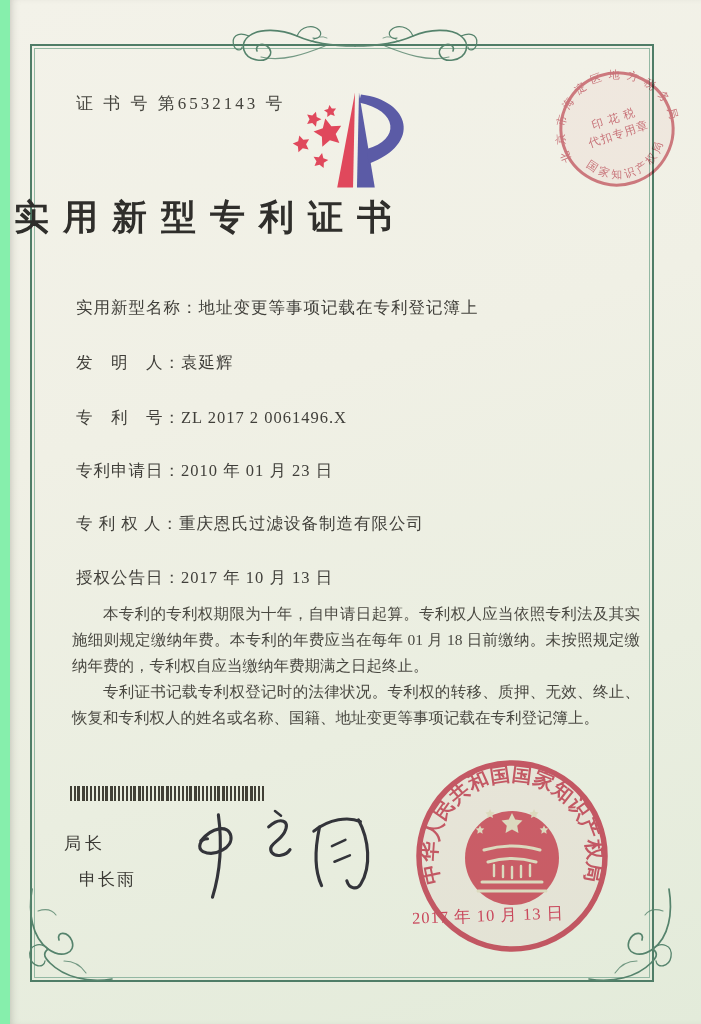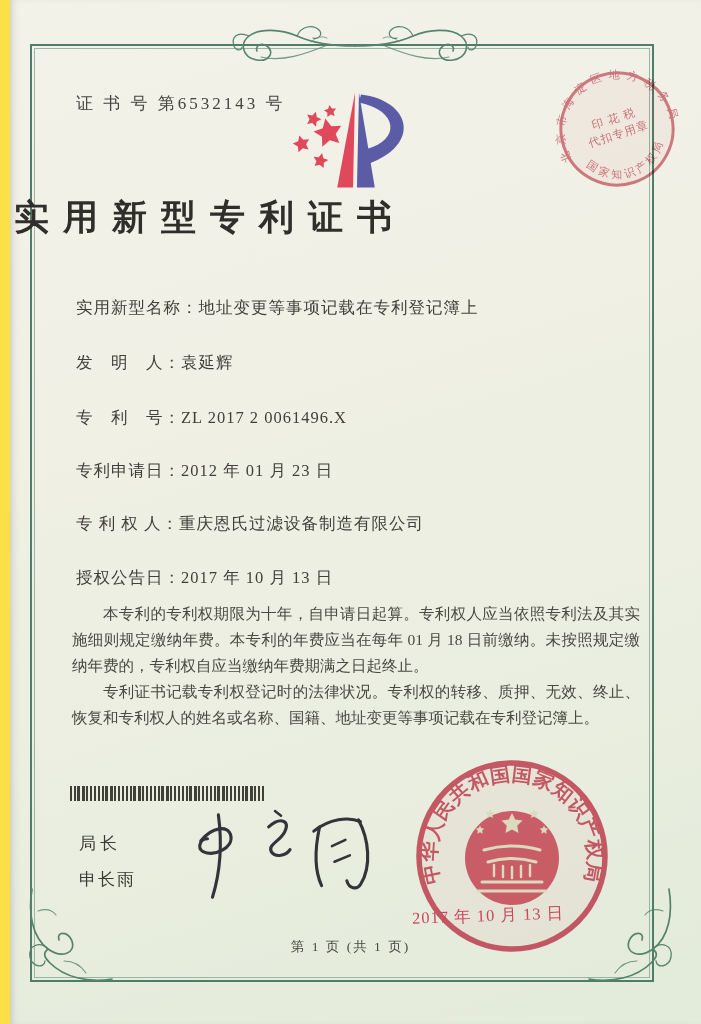--- a/index.html
+++ b/index.html
@@ -1,37 +1,37 @@
 <!DOCTYPE html>
 <html><head>
 <meta charset="utf-8">
 <style>
   html,body{margin:0;padding:0;background:#ffffff;}
-  #page{position:relative;width:701px;height:1024px;overflow:hidden;background:#fde047;
+  #page{position:relative;width:701px;height:1024px;overflow:hidden;background:#86efac;
         font-family:"Liberation Serif","DejaVu Serif",serif;}
   .paper{position:absolute;left:10px;top:0;right:0;bottom:0;
          background:linear-gradient(163deg,#f3f2e9 0%,#f0f0e5 38%,#eaeee0 68%,#e3ebda 100%);
          box-shadow:inset 6px 0 10px -6px rgba(120,120,110,.45);}
   .frame{position:absolute;left:30px;top:44px;width:620px;height:934px;
          border:2px solid #4f7d67;}
   .frame::after{content:'';position:absolute;inset:2px;border:1px solid #93b8a3;}
   .ornament{position:absolute;color:#55836c;}
   .cert-number{position:absolute;left:76px;top:92px;font-size:17px;letter-spacing:3px;color:#45443e;}
   .logo{position:absolute;left:272px;top:86px;width:168px;height:112px;}
   .title{position:absolute;left:0;right:0;top:194px;text-align:left;font-size:35px;font-weight:700;
          letter-spacing:14px;text-indent:14px;color:#2f2e2b;}
   .field{position:absolute;left:76px;right:64px;font-size:16.5px;letter-spacing:1px;color:#403f3a;}
   .f0{top:297px}.f1{top:352px}.f2{top:407px}.f3{top:460px}.f4{top:513px}.f5{top:567px}
   .body-text{position:absolute;left:72px;top:601px;width:568px;font-size:15.5px;line-height:1.68;
              color:#4a4942;text-align:justify;}
   .body-text p{margin:0;text-indent:2em;}
   .barcode{position:absolute;left:70px;top:786px;width:196px;height:15px;opacity:.88;
            background:repeating-linear-gradient(90deg,#2a291f 0 2px,transparent 2px 4px),
                       repeating-linear-gradient(90deg,#2a291f 0 1px,transparent 1px 7px);}
-  .signer-title{position:absolute;left:79px;top:832px;font-size:17px;letter-spacing:4px;color:#3c3b36;}
+  .signer-title{position:absolute;left:64px;top:832px;font-size:17px;letter-spacing:4px;color:#3c3b36;}
   .signer-name{position:absolute;left:79px;top:868px;font-size:17px;letter-spacing:2px;color:#3c3b36;}
   .signature{position:absolute;left:168px;top:804px;width:215px;height:100px;z-index:5;}
   .big-seal{position:absolute;left:408px;top:752px;width:208px;height:208px;mix-blend-mode:multiply;opacity:.95;}
   .seal-date{position:absolute;left:412px;top:905px;font-size:16.5px;letter-spacing:1px;color:#c9485c;
              transform:rotate(-2deg);z-index:6;}
   .tax-stamp{position:absolute;left:552px;top:64px;width:130px;height:130px;transform:rotate(-18deg);
              mix-blend-mode:multiply;opacity:.9;}
   .footer{position:absolute;left:0;right:0;top:938px;text-align:center;font-size:13.5px;
           letter-spacing:2px;color:#4a4a44;}
 </style>
@@ -107,21 +107,21 @@
   <div class="field f0">
     <span>实用新型名称：</span><span>地址变更等事项记载在专利登记簿上</span>
   </div>
   <div class="field f1">
     <span>发　明　人：</span><span>袁延辉</span>
   </div>
   <div class="field f2">
     <span>专　利　号：</span><span>ZL 2017 2 0061496.X</span>
   </div>
   <div class="field f3">
-    <span>专利申请日：</span><span>2012 年 01 月 23 日</span>
+    <span>专利申请日：</span><span>2010 年 01 月 23 日</span>
   </div>
   <div class="field f4">
     <span>专 利 权 人：</span><span>重庆恩氏过滤设备制造有限公司</span>
   </div>
   <div class="field f5">
     <span>授权公告日：</span><span>2017 年 10 月 13 日</span>
   </div>
 
   <div class="body-text">
     <p>本专利的专利权期限为十年，自申请日起算。专利权人应当依照专利法及其实施细则规定缴纳年费。本专利的年费应当在每年 01 月 18 日前缴纳。未按照规定缴纳年费的，专利权自应当缴纳年费期满之日起终止。</p>
@@ -166,14 +166,13 @@
         <path d="M76,98 Q104,90 132,98" stroke-width="3"></path>
         <path d="M80,110 Q104,103 128,110" stroke-width="3"></path>
         <path d="M86,113 v11 M95,114 v11 M104,115 v11 M113,114 v11 M122,113 v11" stroke-width="2.4"></path>
         <path d="M74,130 h60" stroke-width="3"></path>
         <path d="M70,139 h68" stroke-width="3"></path>
       </g>
     </g>
   </svg>
   <div class="seal-date">2017 年 10 月 13 日</div>
 
-  <div class="footer">第 1 页 (共 1 页)</div>
 </div>
 
 </body></html>

